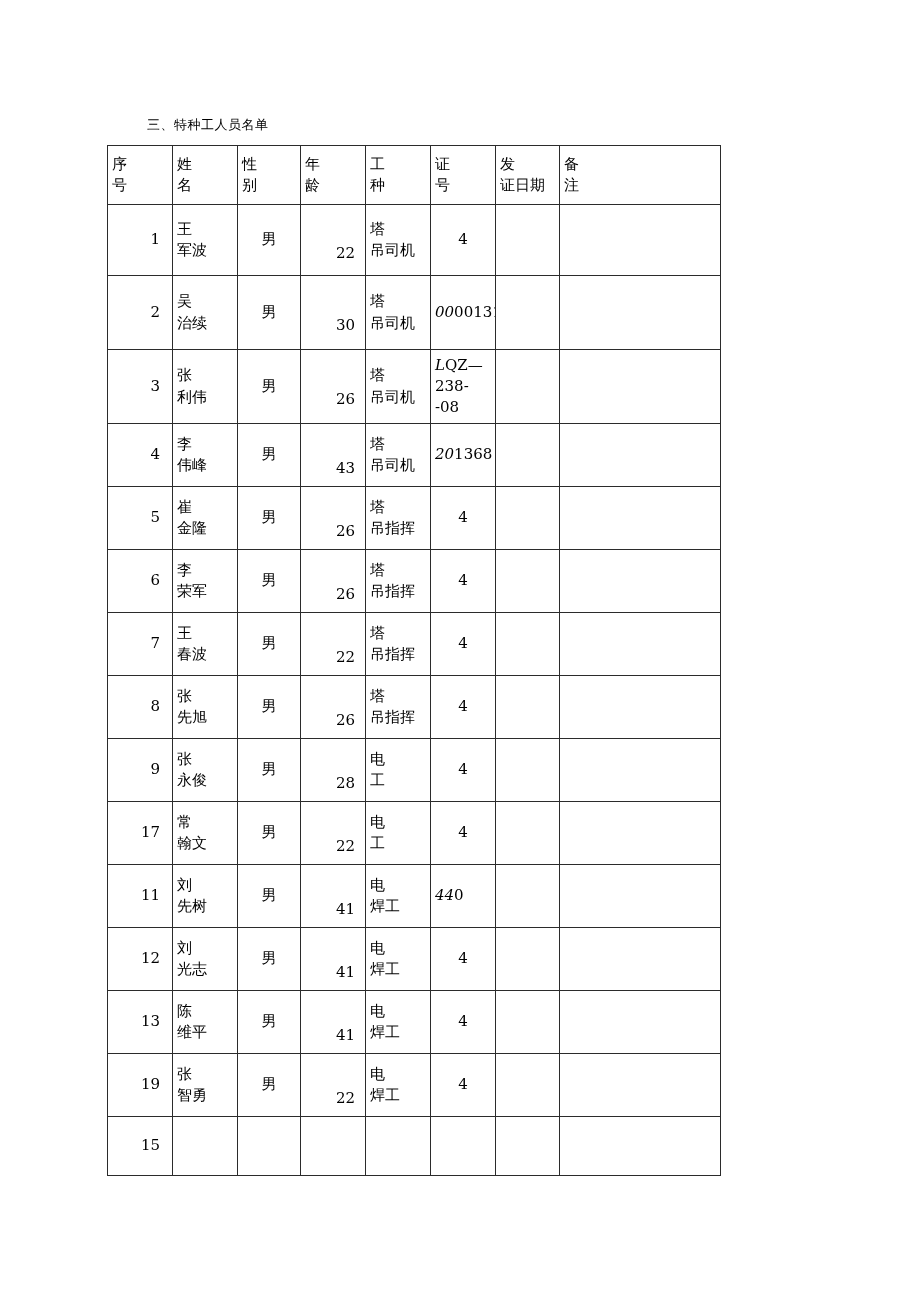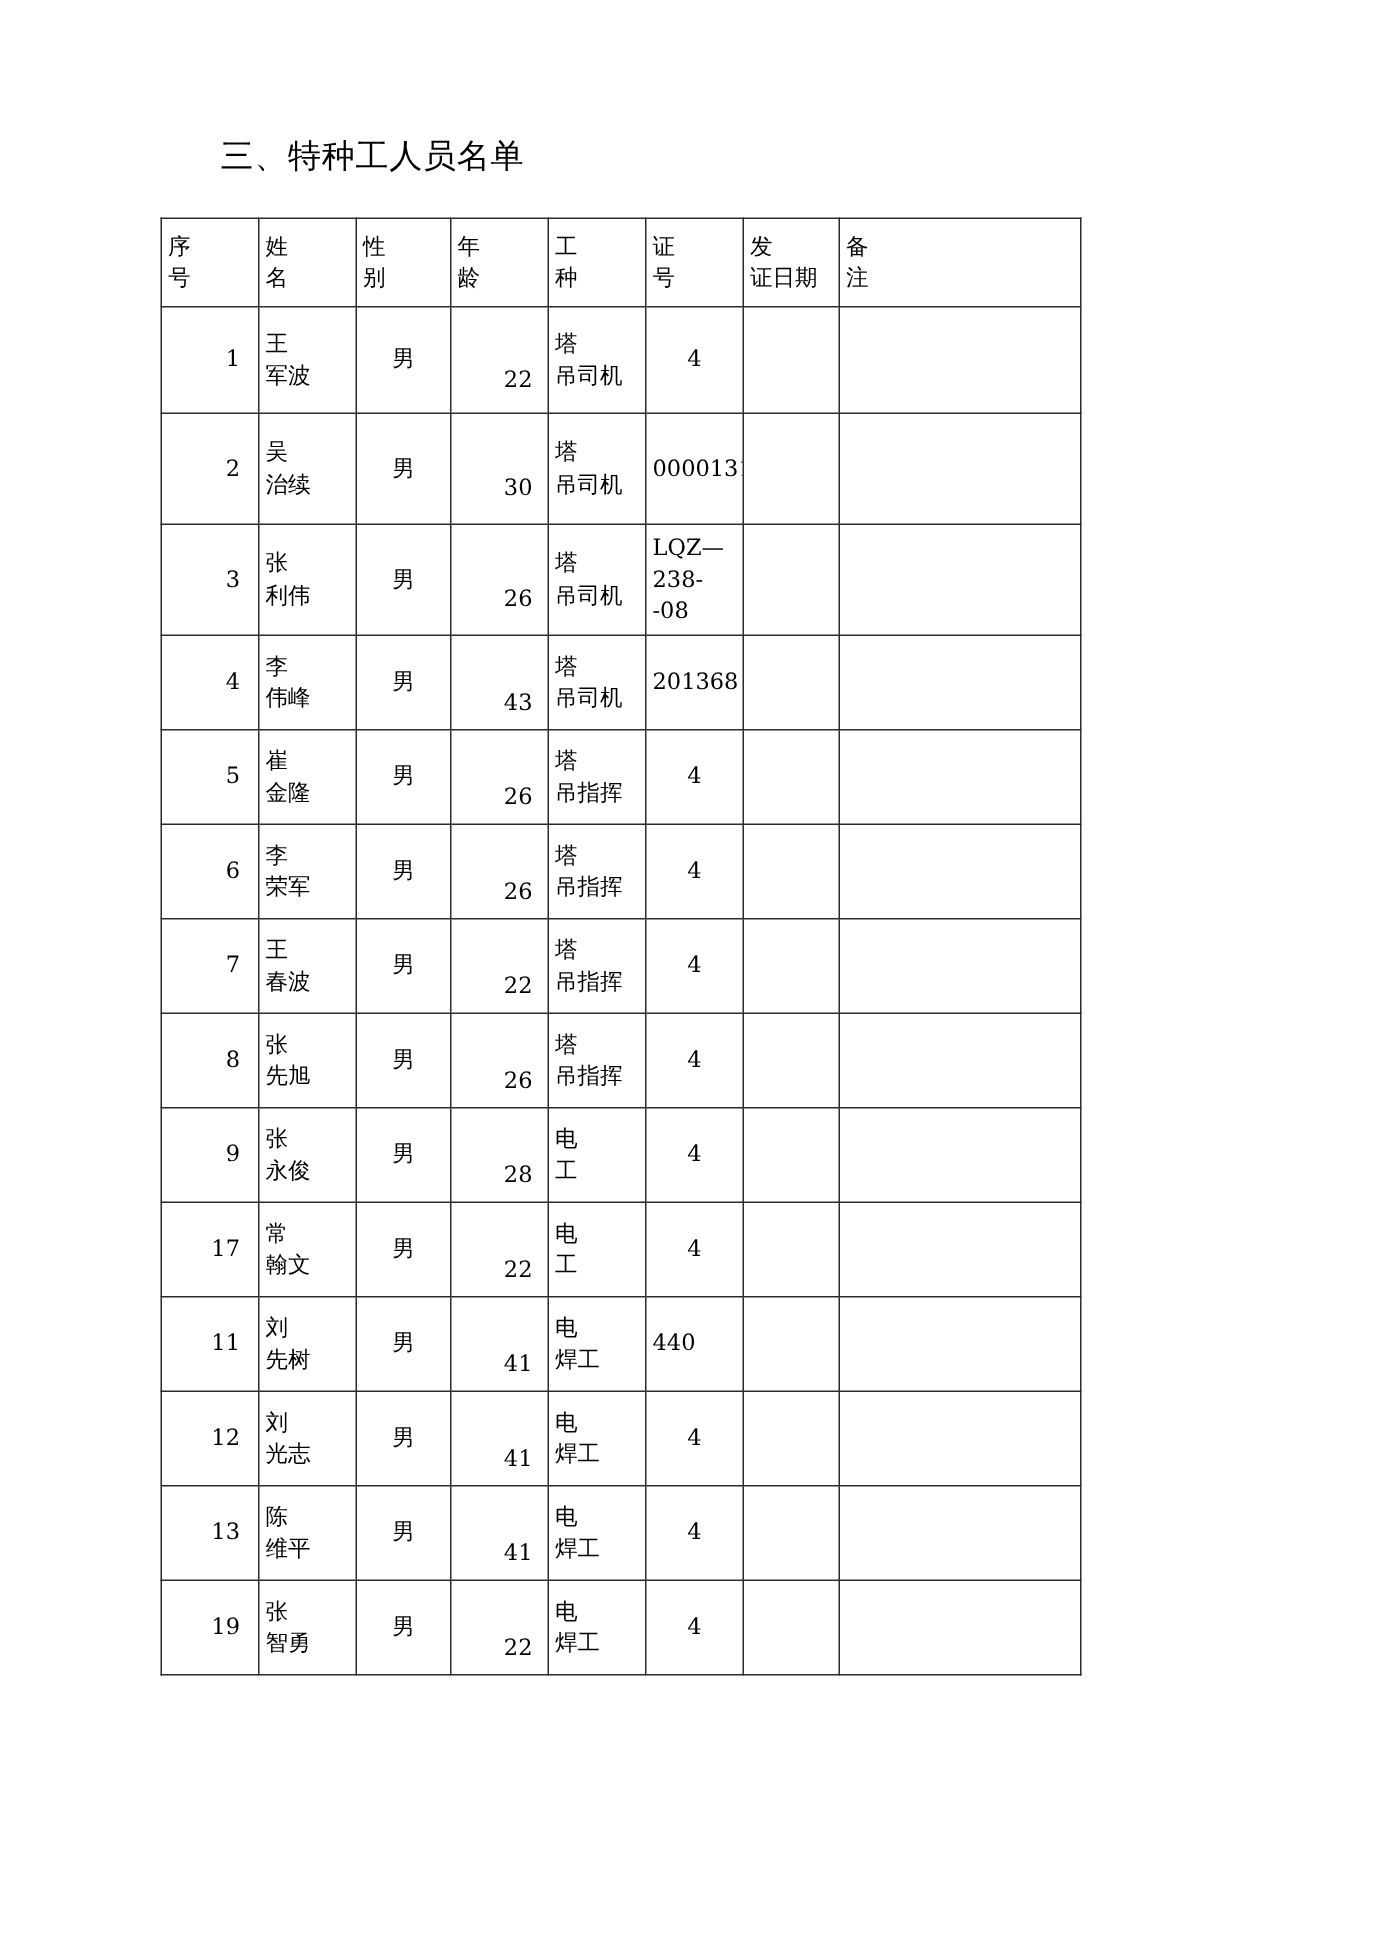--- a/index.html
+++ b/index.html
@@ -18,22 +18,22 @@
   .page {
     position: absolute;
     left: 0;
     top: 0;
     width: 920px;
     height: 1302px;
   }
   .doc-title {
     position: absolute;
     left: 147px;
-    top: 92px;
-    font-size: 22px;
+    top: 112px;
+    font-size: 13px;
     line-height: 26px;
     letter-spacing: 0.5px;
     white-space: nowrap;
   }
   
   .watermark {
     position: absolute;
     left: 243px;
     top: 604px;
     width: 440px;
@@ -110,21 +110,21 @@
     text-align: right;
   }
   .twoline > .l2 {
     display: block;
     text-align: left;
   }
   .onlyline {
     display: block;
     text-align: center;
   }
-  .cert .l1 { text-align: right; }
+  .cert .l1 { text-align: right; font-style: italic; }
   .cert .l2 { text-align: left; }
   .no-cell {
     display: block;
     text-align: right;
     padding-right: 12px;
   }
   .sex-cell { display: block; text-align: center; }
   .age-cell { display: block; text-align: right; padding-right: 10px; margin-top: 27px; }
   .empty-cell { display: block; min-height: 1px; }
 </style>
@@ -660,17 +660,43 @@
                 <span class="onlyline">4</span>
               </span>
             </td>
             <td>
               <span class="cellbox empty-cell"></span>
             </td>
             <td>
               <span class="cellbox empty-cell"></span>
             </td>
           </tr>
+          <tr class="r-last">
+            <td>
+              <span class="cellbox no-cell num">15</span>
+            </td>
+            <td>
+              <span class="cellbox twoline"></span>
+            </td>
+            <td>
+              <span class="cellbox sex-cell"></span>
+            </td>
+            <td>
+              <span class="cellbox age-cell num"></span>
+            </td>
+            <td>
+              <span class="cellbox twoline"></span>
+            </td>
+            <td>
+              <span class="cellbox cert num"></span>
+            </td>
+            <td>
+              <span class="cellbox empty-cell"></span>
+            </td>
+            <td>
+              <span class="cellbox empty-cell"></span>
+            </td>
+          </tr>
         </tbody>
     </table>
   </div>
 
 </div>
 
 </body></html>

